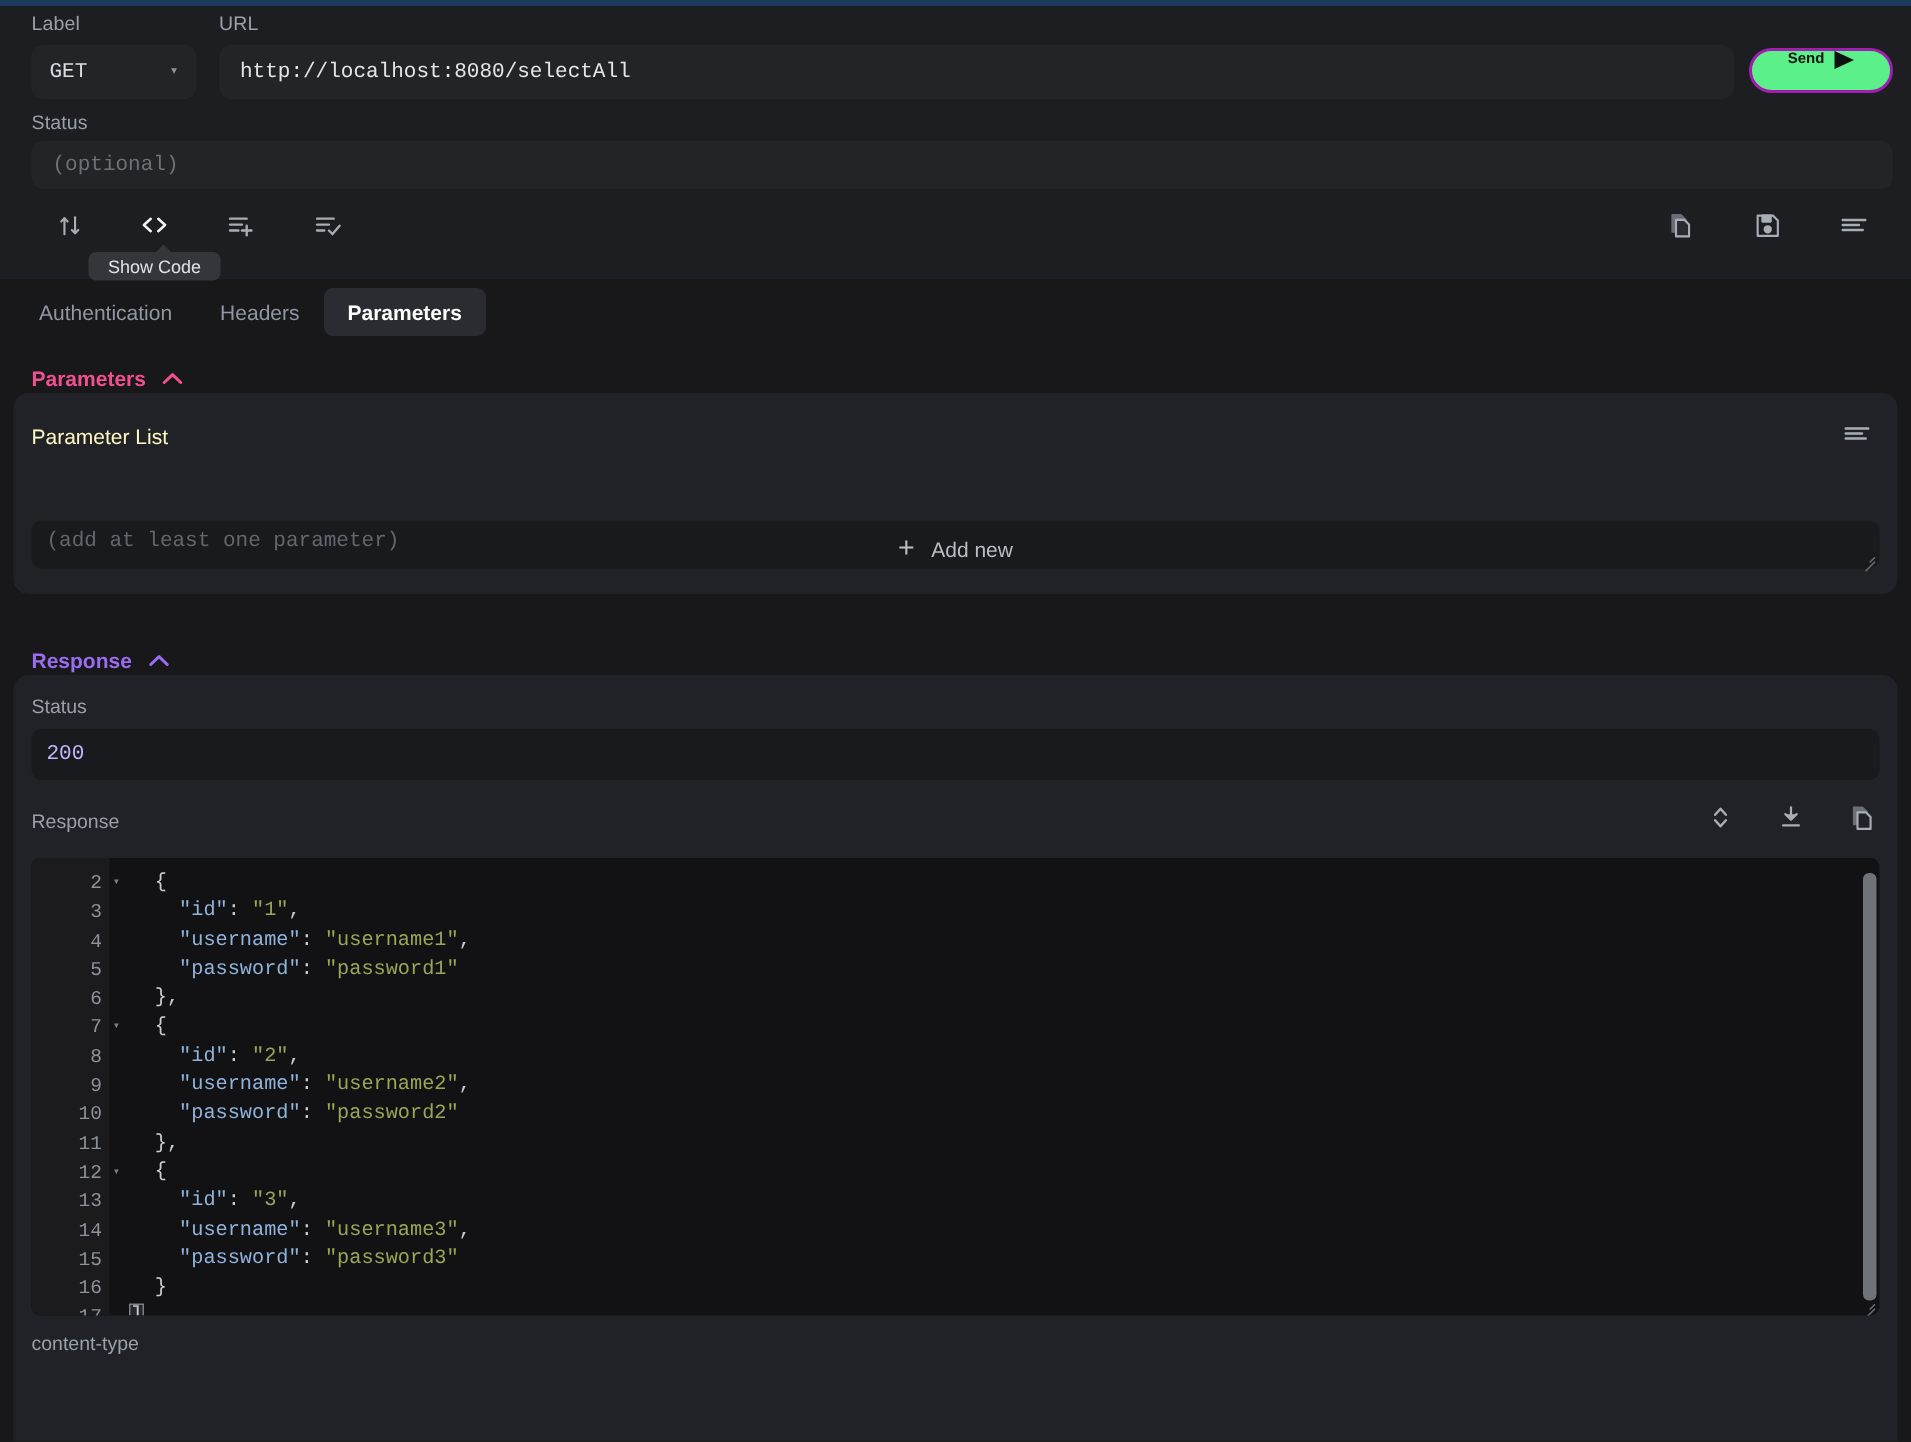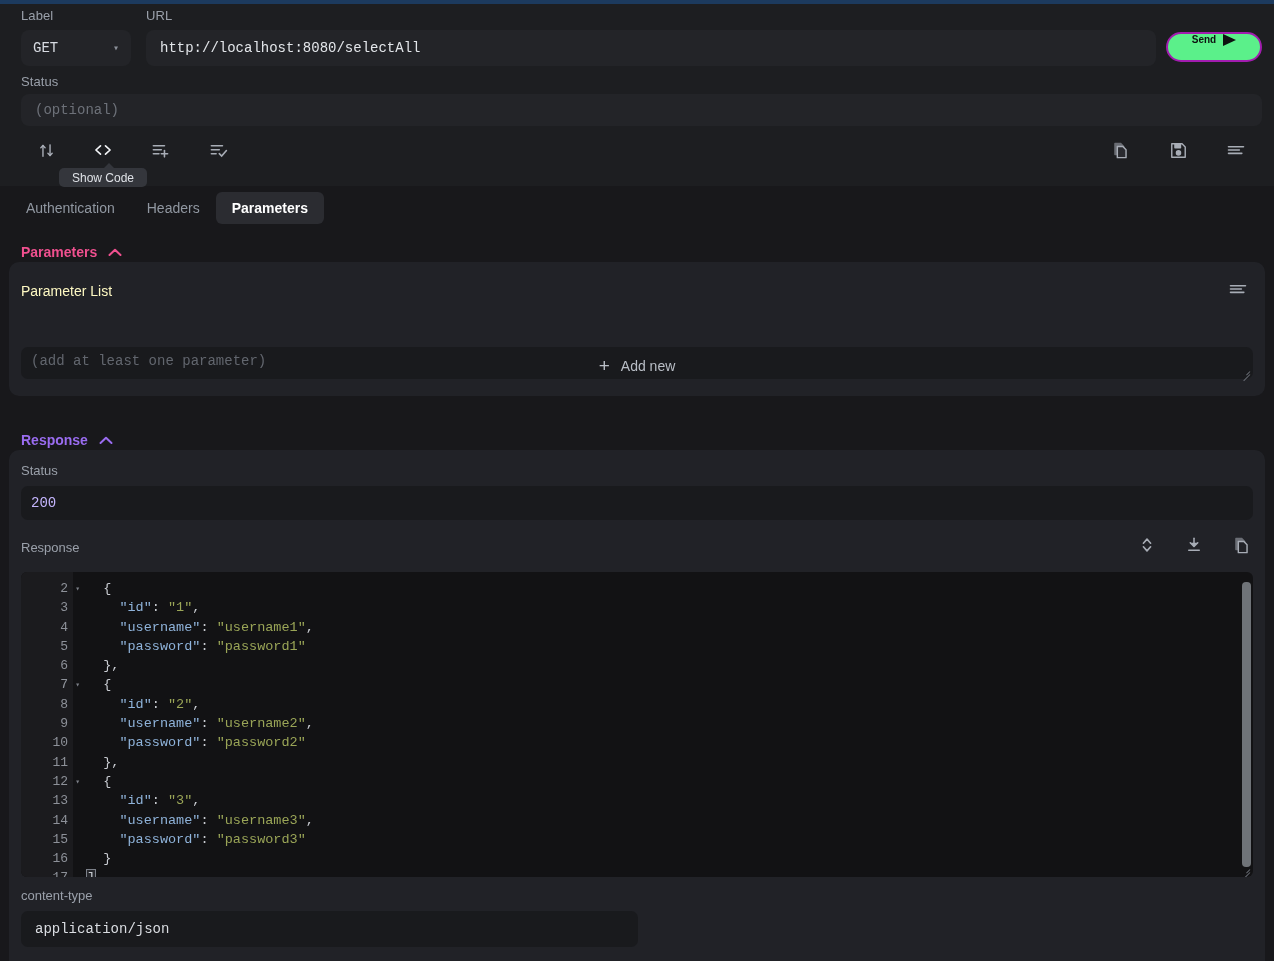--- a/index.html
+++ b/index.html
@@ -615,14 +615,13 @@
     <div class="editor-scrollbar">
       <div class="thumb"></div>
     </div>
     <span class="editor-grip resize-grip">
         <i></i>
         <i></i>
       </span>
   </div>
 
   <div class="ct-label">content-type</div>
-  <div class="ct-box mono">application/json</div>
 </div>
 
 </body></html>

